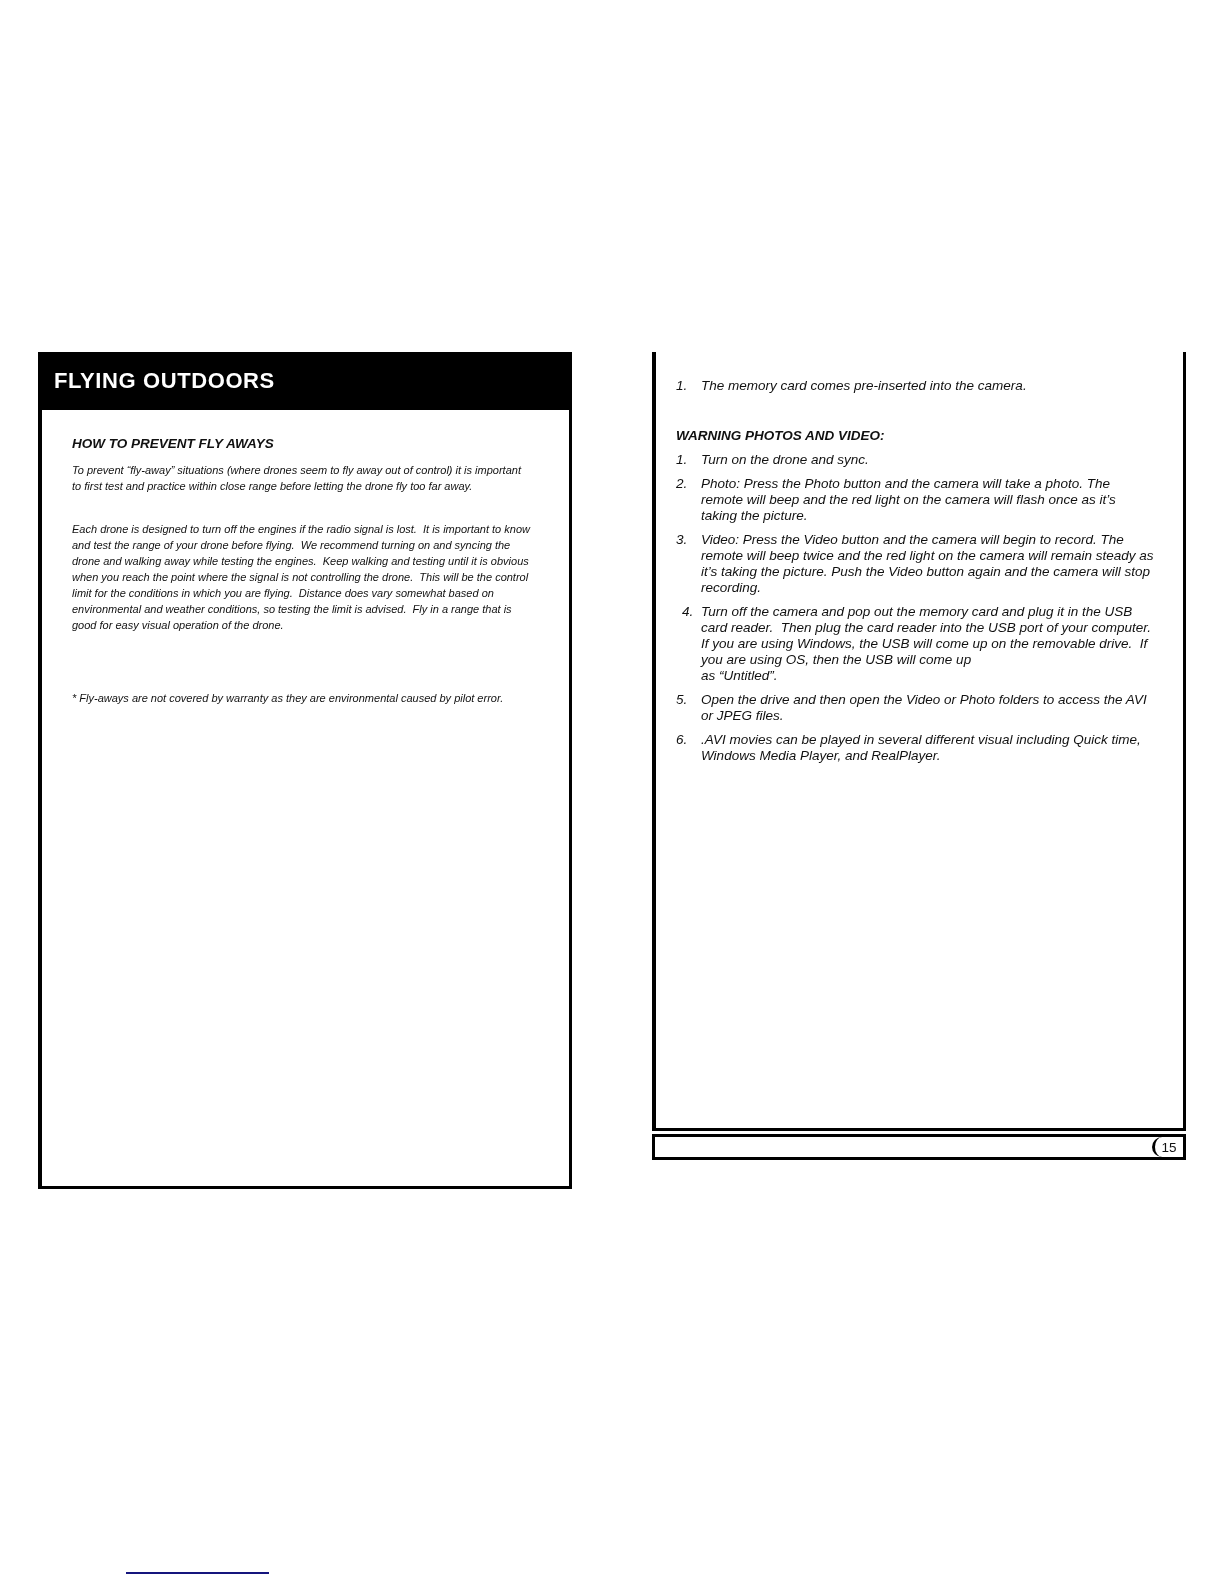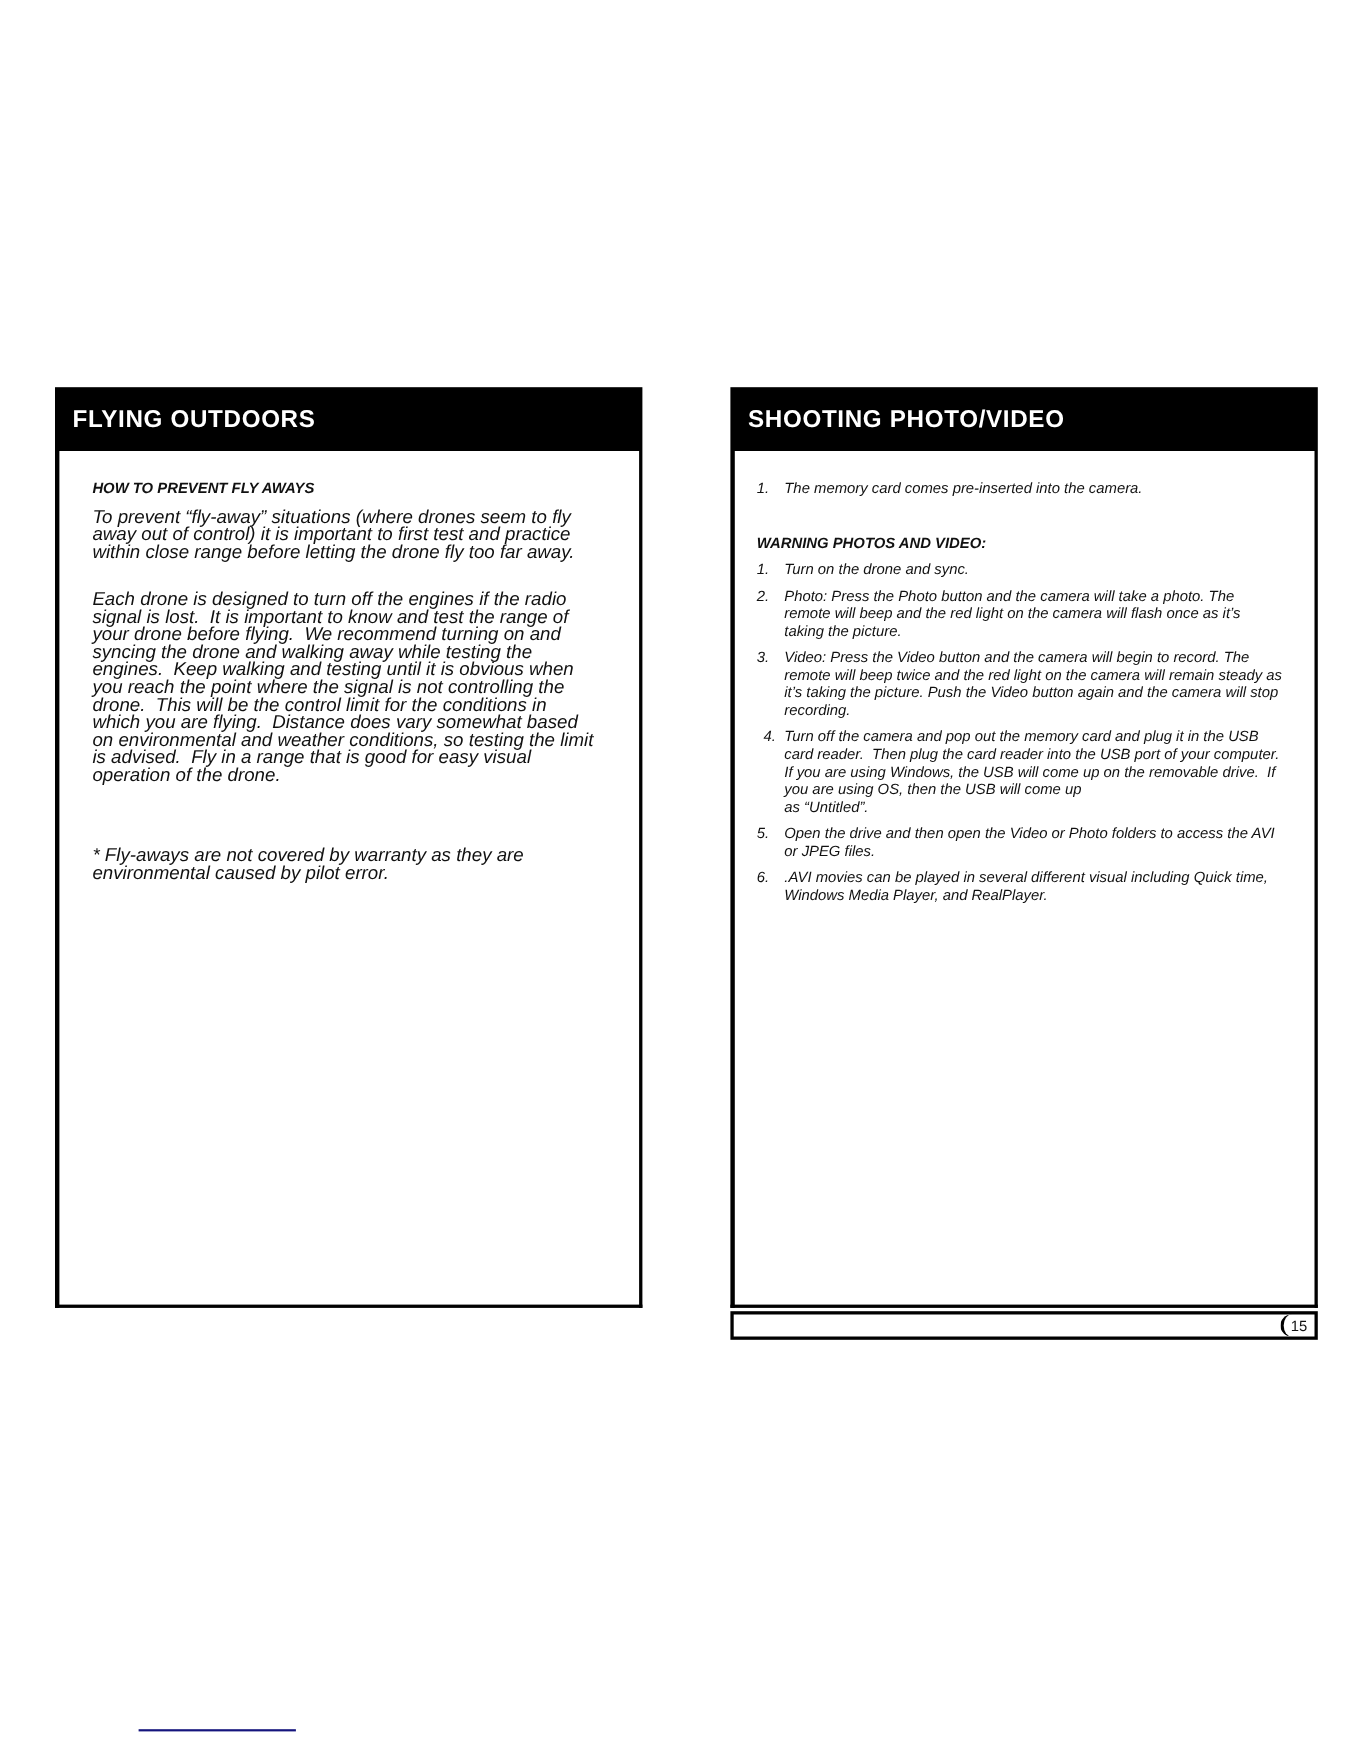--- a/index.html
+++ b/index.html
@@ -17,21 +17,20 @@
     left: 0; top: 0;
     width: 1224px; height: 1584px;
     background: #ffffff;
   }
 
   
   .page {
     position: absolute;
     top: 352px;
     width: 534px;
-    margin-left: 12px;
   }
   .page-left  { left: 38px; }
   .page-right { left: 652px; }
 
   .page-header {
     height: 58px;
     background: #000000;
     color: #ffffff;
     display: flex;
     align-items: center;
@@ -56,21 +55,21 @@
   .page-right .page-body { padding: 26px 26px 0 20px; }
 
   
   .subhead {
     font-size: 13.5px;
     font-weight: bold;
     line-height: 16px;
     white-space: pre-wrap;
   }
   .para {
-    font-size: 17px;
+    font-size: 11px;
     line-height: 16px;
     white-space: pre-wrap;
   }
   .page-left .subhead-top { margin-bottom: 10px; }
   .para-intro { margin-bottom: 27px; }
   .para-body  { margin-bottom: 57px; }
   .warn-head  { max-width: 445px; margin-bottom: 53px; }
 
   
   .steps { list-style: none; }
@@ -137,23 +136,20 @@
     <div class="page-body">
       <div class="subhead subhead-top">HOW TO PREVENT FLY AWAYS</div>
       <p class="para para-intro">To prevent “fly-away” situations (where drones seem to fly away out of control) it is important to first test and practice within close range before letting the drone fly too far away.</p>
       <p class="para para-body">Each drone is designed to turn off the engines if the radio signal is lost.  It is important to know and test the range of your drone before flying.  We recommend turning on and syncing the drone and walking away while testing the engines.  Keep walking and testing until it is obvious when you reach the point where the signal is not controlling the drone.  This will be the control limit for the conditions in which you are flying.  Distance does vary somewhat based on environmental and weather conditions, so testing the limit is advised.  Fly in a range that is good for easy visual operation of the drone.</p>
       <p class="para">* Fly-aways are not covered by warranty as they are environmental caused by pilot error.</p>
     </div>
 
   </div>
 
   <div class="page page-right">
-    <div class="page-header" style="background: rgb(0, 0, 0); color: rgb(255, 255, 255);">
-      <span class="title-text">SHOOTING PHOTO/VIDEO</span>
-    </div>
 
     <div class="page-body">
       <div class="step step-intro">
         <span class="num">1.</span>
         <span class="txt">The memory card comes pre-inserted into the camera.</span>
       </div>
 
       <div class="subhead section-head-right">WARNING PHOTOS AND VIDEO:</div>
 
       <ul class="steps">

